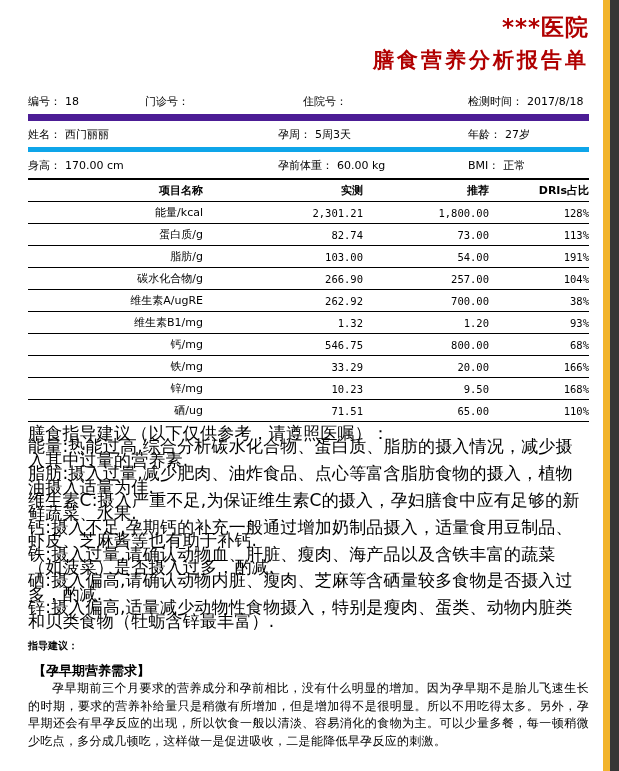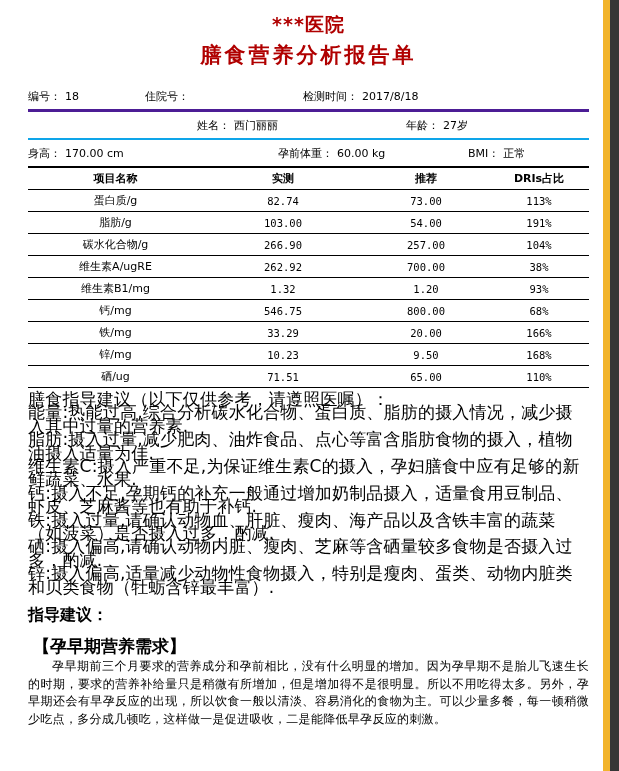--- a/index.html
+++ b/index.html
@@ -11,106 +11,114 @@
     position:relative;
     overflow:hidden;
   }
   
   .edge-yellow { position:absolute; top:0; right:9px; width:7px; height:771px; }
   .edge-dark   { position:absolute; top:0; right:0;  width:9px; height:771px; }
 
   .page { padding:12px 30px 0 28px; width:561px; box-sizing:content-box; }
 
   .hospital-title {
-    text-align:center; font-size:19px; font-weight:bold; letter-spacing:1px;
+    text-align:right; font-size:23px; font-weight:bold; letter-spacing:1px;
   }
   .report-title {
     text-align:center; font-size:21px; font-weight:bold; letter-spacing:3px;
     margin-top:3px;
   }
 
   .info-block { margin-top:14px; }
   .info-row { display:flex; align-items:center; height:26px; font-size:11px; }
   .info-row .cell { white-space:nowrap; }
   .info-row .lbl { }
   .info-row .val { margin-left:4px; }
-  .row-a { border-bottom:3px solid #4c1d95; }
-  .row-b { border-bottom:2px solid #0ea5e9;text-align:right; }
+  .row-a { border-bottom:7px solid #4c1d95; }
+  .row-b { border-bottom:5px solid #0ea5e9; }
   .row-a .cell:nth-child(1){ width:117px; }
   .row-a .cell:nth-child(2){ width:158px; }
   .row-a .cell:nth-child(3){ width:165px; }
   .row-a .cell:nth-child(4){ flex:1; }
   .row-bc .cell:nth-child(1){ width:250px; }
   .row-bc .cell:nth-child(2){ width:190px; }
   .row-bc .cell:nth-child(3){ flex:1; }
 
   table.ntable {
     width:100%; border-collapse:collapse; font-size:11px;
     border-top:2px solid #000;
   }
   table.ntable th, table.ntable td {
-    height:21px; padding:0; text-align:center; font-weight:normal;
+    height:21px; padding:0; text-align:right; font-weight:normal;
     border-bottom:1px solid #000; vertical-align:middle; white-space:nowrap;
   }
   table.ntable th { font-weight:bold; }
   table.ntable th:nth-child(1), table.ntable td:nth-child(1){ width:175px; }
   table.ntable th:nth-child(2), table.ntable td:nth-child(2){ width:160px; }
   table.ntable th:nth-child(3), table.ntable td:nth-child(3){ width:126px; }
   table.ntable td:nth-child(2), table.ntable td:nth-child(3), table.ntable td:nth-child(4){
     font-family:"DejaVu Sans Mono", monospace; font-size:10.5px;
   }
 
   .advice { margin-top:5px; font-size:17px; line-height:13.4px; letter-spacing:0.2px; }
   .advice-line { }
 
-  .guidance-heading { margin-top:11px; font-size:16px; font-weight:bold; }
-  .guidance-sub { margin-top:9px; margin-left:5px; font-size:17px; font-weight:bold; }
+  .guidance-heading { margin-top:11px; font-size:10px; font-weight:bold; }
+  .guidance-sub { margin-top:9px; margin-left:5px; font-size:13px; font-weight:bold; }
   .guidance-para {
     font-size:12px; line-height:17.5px;
     text-indent:2em; text-align:justify; letter-spacing:0.3px;
   }
 </style>
 </head>
 <body>
 
 <div class="edge-yellow" style="background: rgb(242, 180, 44);"></div>
 <div class="edge-dark" style="background: rgb(54, 54, 54);"></div>
 
 <div class="page">
 
   <div class="hospital-title" style="color: rgb(176, 0, 0);">***医院</div>
-  <div class="report-title" style="color: rgb(176, 0, 0);">膳食营养分析报告单</div>
+  <div class="report-title" style="color: rgb(176, 0, 0); text-align: right;">膳食营养分析报告单</div>
 
   <div class="info-block">
     <div class="info-row row-a">
         <div class="cell"><span class="lbl">编号：</span><span class="val">18</span></div>
+        <div class="cell"><span class="lbl">门诊号：</span><span class="val"></span></div>
         <div class="cell"><span class="lbl">住院号：</span><span class="val"></span></div>
         <div class="cell"><span class="lbl">检测时间：</span><span class="val">2017/8/18</span></div>
       </div>
     <div class="info-row row-b row-bc">
         <div class="cell"><span class="lbl">姓名：</span><span class="val">西门丽丽</span></div>
+        <div class="cell"><span class="lbl">孕周：</span><span class="val">5周3天</span></div>
         <div class="cell"><span class="lbl">年龄：</span><span class="val">27岁</span></div>
       </div>
     <div class="info-row row-bc">
         <div class="cell"><span class="lbl">身高：</span><span class="val">170.00 cm</span></div>
         <div class="cell"><span class="lbl">孕前体重：</span><span class="val">60.00 kg</span></div>
         <div class="cell"><span class="lbl">BMI：</span><span class="val">正常</span></div>
       </div>
   </div>
 
   <table class="ntable">
     <thead>
       <tr>
           <th>项目名称</th>
           <th>实测</th>
           <th>推荐</th>
           <th>DRIs占比</th>
         </tr>
     </thead>
     <tbody>
+        <tr>
+          <td>能量/kcal</td>
+          <td>2,301.21</td>
+          <td>1,800.00</td>
+          <td>128%</td>
+        </tr>
         <tr>
           <td>蛋白质/g</td>
           <td>82.74</td>
           <td>73.00</td>
           <td>113%</td>
         </tr>
         <tr>
           <td>脂肪/g</td>
           <td>103.00</td>
           <td>54.00</td>

